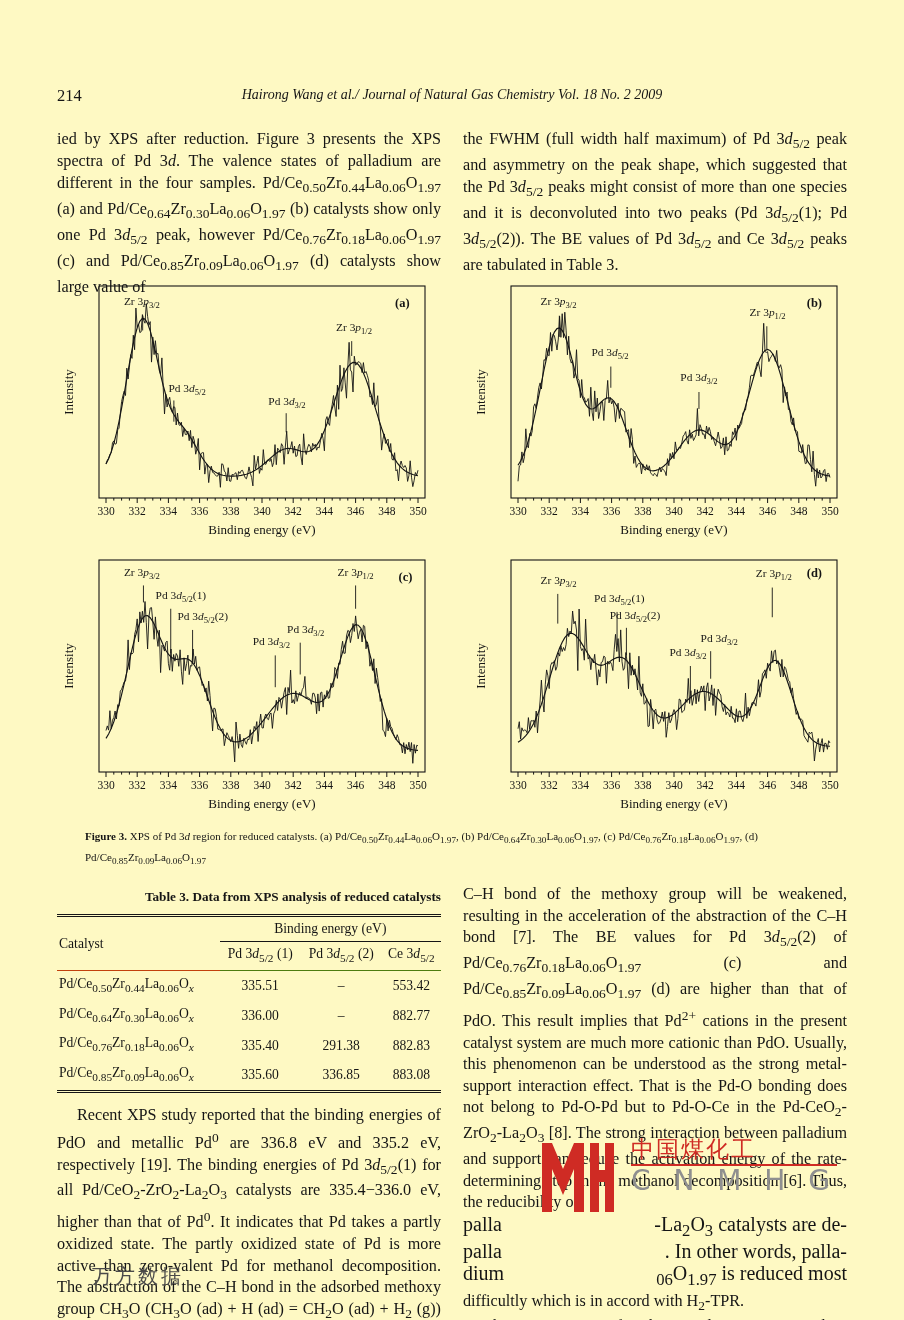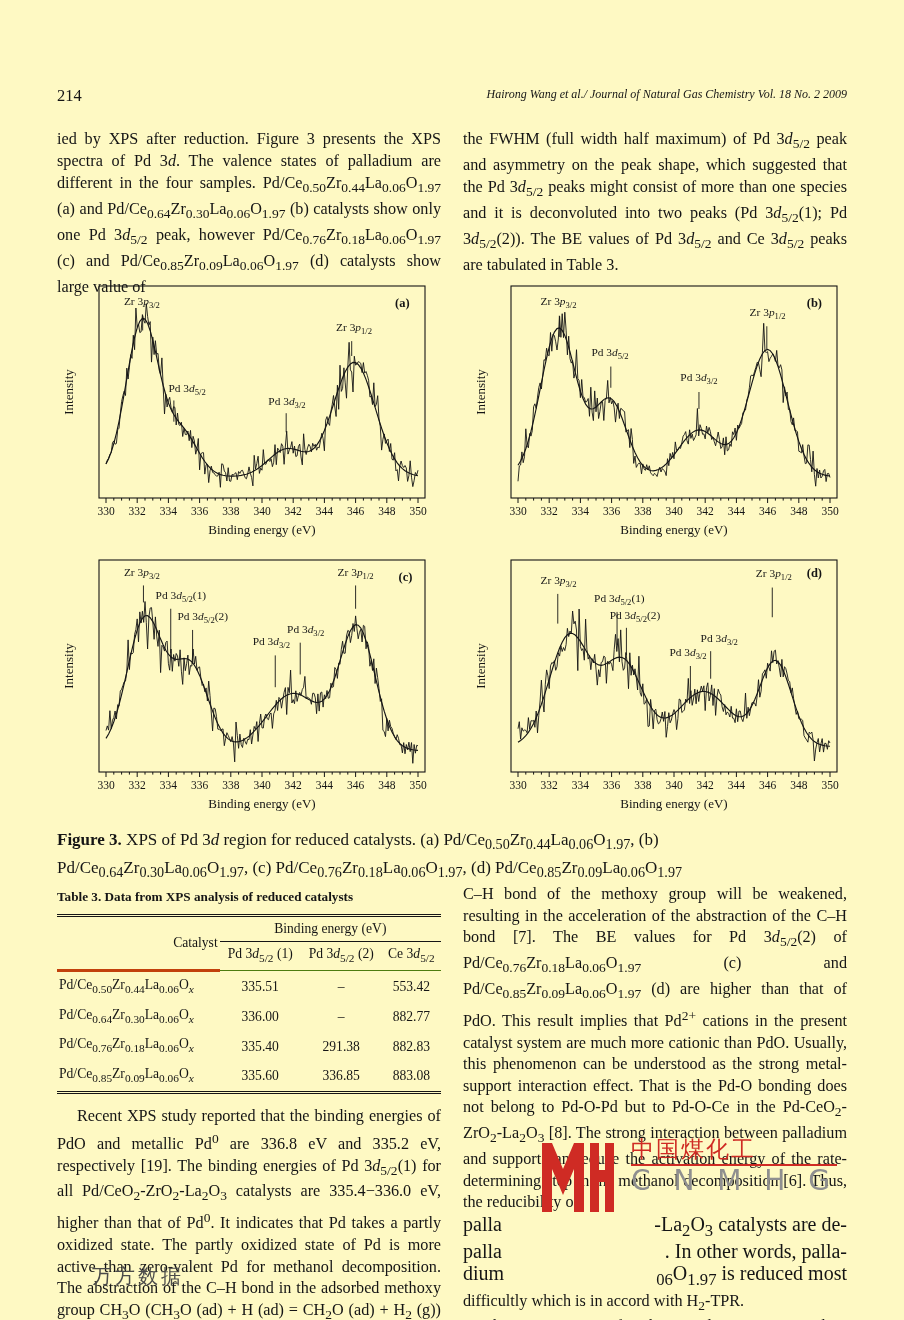--- a/index.html
+++ b/index.html
@@ -1,42 +1,42 @@
 <!DOCTYPE html>
 <html><head>
 <meta charset="utf-8">
 <style>
   html,body{margin:0;padding:0;background:#e8e8e6;}
   .page{position:relative;width:904px;height:1320px;background:#fef9c3;color:#151515;
         font-family:"Liberation Serif","DejaVu Serif",serif;overflow:hidden;}
   
   .running-head{position:absolute;top:86px;left:57px;right:57px;height:20px;}
   .page-num{position:absolute;left:0;top:0;font-size:16.5px;}
-  .journal-line{position:absolute;left:0;right:0;text-align:right;top:1px;font-size:12px;font-style:italic;}
+  .journal-line{position:absolute;left:0;right:0;text-align:center;top:1px;font-size:14px;font-style:italic;}
   
   .twocol{position:absolute;left:57px;right:57px;display:flex;gap:22px;}
   .intro{top:129px;}
   .col{width:384px;font-size:16.2px;line-height:21.9px;text-align:justify;}
   
   .figure3{position:absolute;left:57px;top:276px;width:790px;}
   .panels{display:flex;flex-wrap:wrap;column-gap:34px;row-gap:6px;}
   .panel{width:378px;height:268px;}
-  figcaption{margin-top:10px;font-size:17px;line-height:24px;text-align:left;}
+  figcaption{margin-top:10px;font-size:11px;line-height:17px;text-align:left;margin-left:28px;}
   .caplabel{font-weight:bold;}
   
   .bottom{top:884px;}
   .tablewrap{width:384px;}
-  .tabletitle{font-weight:bold;font-size:13.2px;text-align:left;margin:2px 0 6px 0;}
+  .tabletitle{font-weight:bold;font-size:13.2px;text-align:right;margin:2px 0 6px 0;}
   table.t3{border-collapse:collapse;width:100%;font-size:13.6px;
            border-top:3px double #151515;border-bottom:3px double #151515;}
   table.t3 th{font-weight:normal;font-size:13.6px;padding:1px 2px;}
   table.t3 td{padding:1.5px 2px;margin-top:40px;}
   th.spanhdr{border-bottom:1px solid #151515;text-align:center;}
   tr.subhdr th{border-bottom:1px solid #4d7c0f;text-align:center;}
-  th.cathdr{border-bottom:3px solid #c2410c;text-align:right;vertical-align:middle;}
+  th.cathdr{border-bottom:1px solid #c2410c;text-align:left;vertical-align:middle;}
   td.cat{text-align:left;}
   td.val{text-align:center;}
   .para{font-size:16.2px;line-height:21.6px;text-align:justify;}
   .indent{text-indent:20px;}
   .mt{margin-top:10px;}
   
   .rightcol{position:relative;}
   .wmline{display:flex;font-size:20px;line-height:21.6px;}
   .wmright{margin-left:auto;text-align:center;font-family:Liberation Serif, serif;}
   .watermark{position:absolute;left:78px;top:253px;width:300px;display:flex;gap:16px;align-items:flex-start;pointer-events:none;}

